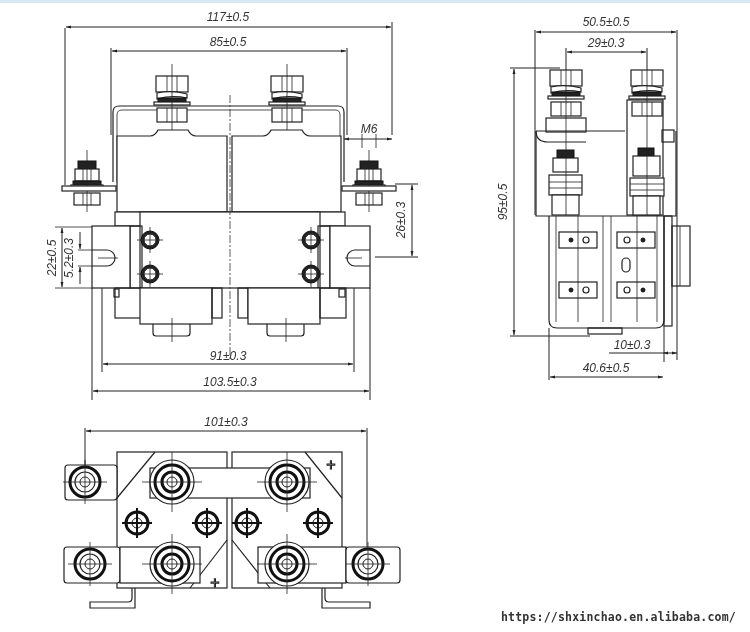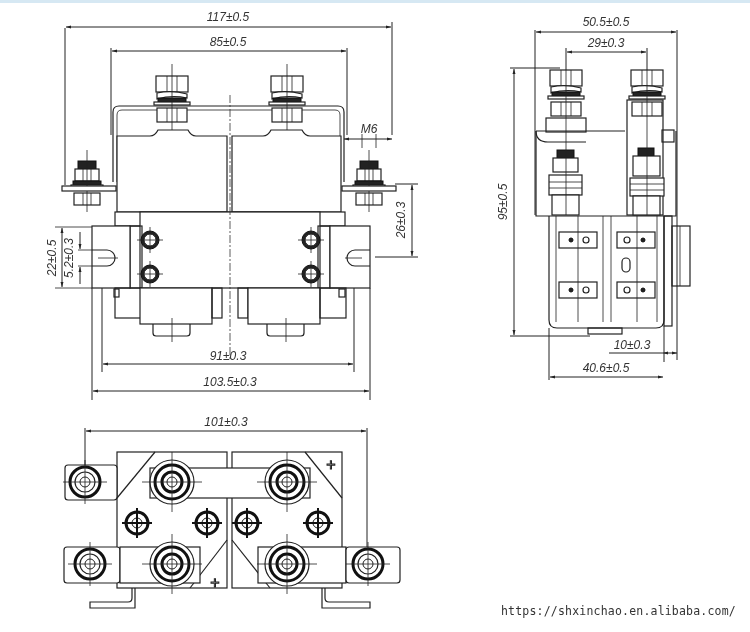--- a/index.html
+++ b/index.html
@@ -7,21 +7,21 @@
   .topbar { position:absolute; left:0; top:0; width:750px; height:3px; background:#d6e8f3; }
   svg#drawing { position:absolute; left:0; top:0; }
   .ln { stroke:#222; stroke-width:1.2; fill:none; }
   .thin { stroke:#222; stroke-width:0.8; fill:none; }
   .fillw { fill:#fff; stroke:#222; stroke-width:1.2; }
   .dark { fill:#222; stroke:#111; stroke-width:1; }
   .cl { stroke:#333; stroke-width:0.8; fill:none; stroke-dasharray:8 2 2 2; }
   .dim { stroke:#222; stroke-width:1; fill:none; }
   .arr { fill:#222; stroke:none; }
   .dimtext { font-family:"Liberation Sans", sans-serif; font-style:italic; font-size:12px; fill:#333; }
-  .url { position:absolute; right:14px; bottom:14px; font-family:"DejaVu Sans Mono", monospace; font-size:11.5px; color:#333; letter-spacing:0.2px; }
+  .url { position:absolute; right:14px; bottom:8px; font-family:"DejaVu Sans Mono", monospace; font-size:11.5px; color:#333; letter-spacing:0.2px;font-weight:bold; }
 </style>
 </head>
 <body>
 
 <div class="topbar"></div>
 
 <svg id="drawing" width="750" height="632" viewBox="0 0 750 632">
   <defs>
     <marker id="ar" viewBox="0 0 10 10" refX="10" refY="5" markerWidth="6" markerHeight="5" orient="auto-start-reverse">
       <path d="M0,2 L10,5 L0,8 z" class="arr"></path>

